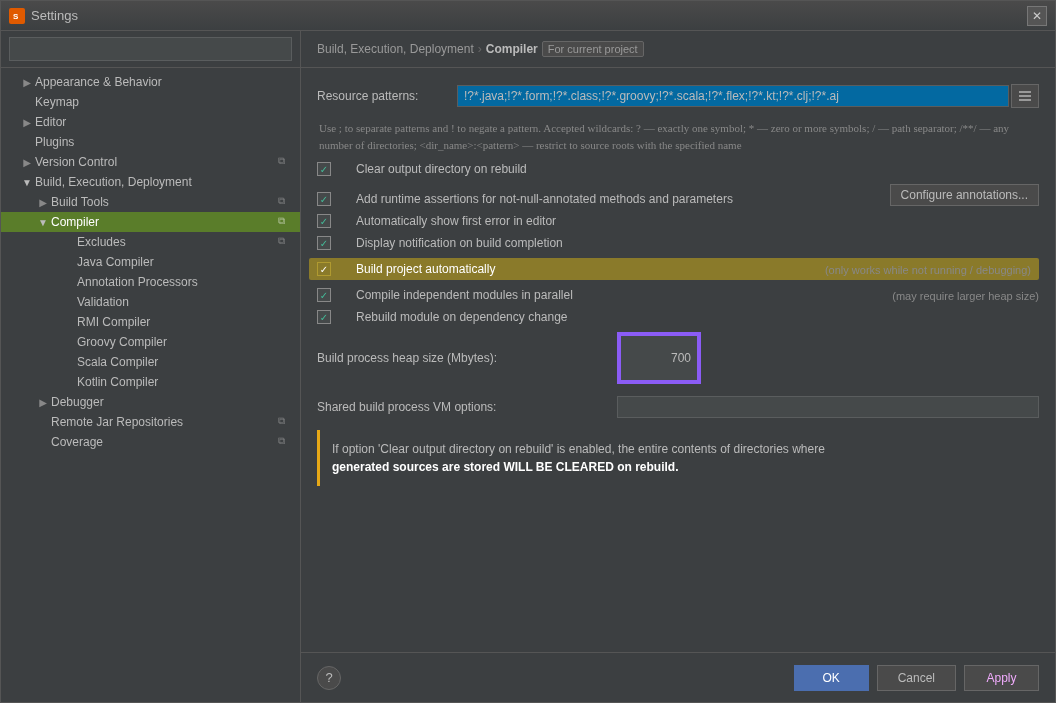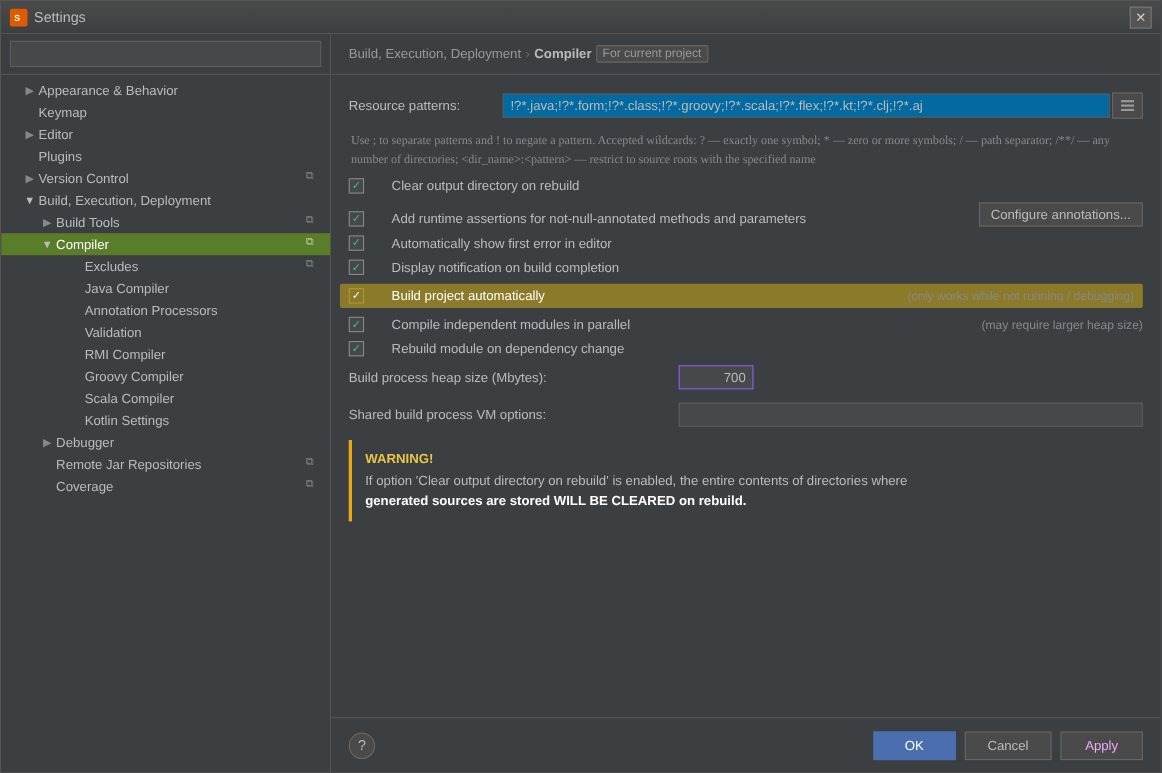--- a/index.html
+++ b/index.html
@@ -50,21 +50,21 @@
     .cb { width: 14px; height: 14px; border: 1px solid #888; background: #45494a; display: inline-flex; align-items: center; justify-content: center; flex-shrink: 0; }
     .cb.checked { background: #45494a; }
     .cb.checked::after { content: '✓'; color: #4b9; font-size: 10px; }
     .cb.checked-yellow { background: #8a7a2a; border-color: #b09a30; }
     .cb.checked-yellow::after { content: '✓'; color: #fff; font-size: 10px; }
     .cb-label { font-size: 12px; color: #bbbbbb; }
     .side-note { margin-left: auto; font-size: 11px; color: #888; white-space: nowrap; }
 
     .configure-btn { margin-left: auto; background: #4a4a4a; border: 1px solid #666; color: #bbbbbb; padding: 3px 10px; cursor: pointer; font-size: 12px; white-space: nowrap; }
 
-    .number-input { width: 68px; background: #45494a; border: 1px solid #8b5cf6; color: #bbbbbb; padding: 3px 6px; font-size: 12px; outline: none; text-align: right; }
+    .number-input { width: 84px; background: #45494a; border: 4px solid #8b5cf6; color: #bbbbbb; padding: 15px 6px; font-size: 12px; outline: none; text-align: right; }
     .vm-input { flex: 1; background: #45494a; border: 1px solid #5a5d5e; color: #bbbbbb; padding: 3px 6px; font-size: 12px; outline: none; height: 22px; }
 
     .warning-box { background: #3c3f41; border-left: 3px solid #e6a817; padding: 10px 12px; margin-top: 8px; }
     .warning-title { color: #e6c745; font-weight: bold; font-size: 12px; margin-bottom: 4px; }
     .warning-text { font-size: 12px; color: #bbbbbb; line-height: 1.5; }
     .warning-text strong { color: #ffffff; }
 
     .footer { height: 50px; background: #3c3f41; border-top: 1px solid #555; display: flex; align-items: center; justify-content: flex-end; padding: 0 16px; gap: 8px; }
     .footer-left { margin-right: auto; }
     .footer-btn { background: #4a4a4a; border: 1px solid #666; color: #bbbbbb; padding: 5px 20px; cursor: pointer; font-size: 12px; min-width: 75px; }
@@ -174,21 +174,21 @@
           <span class="tree-label">Groovy Compiler</span>
         </div>
 
         <div class="tree-item indent-3">
           <span class="tree-arrow" style="visibility:hidden">▶</span>
           <span class="tree-label">Scala Compiler</span>
         </div>
 
         <div class="tree-item indent-3">
           <span class="tree-arrow" style="visibility:hidden">▶</span>
-          <span class="tree-label">Kotlin Settings</span>
+          <span class="tree-label">Kotlin Compiler</span>
         </div>
 
         <div class="tree-item indent-2">
           <span class="tree-arrow">▶</span>
           <span class="tree-label">Debugger</span>
         </div>
 
         <div class="tree-item indent-2">
           <span class="tree-arrow" style="visibility:hidden">▶</span>
           <span class="tree-label">Remote Jar Repositories</span>
@@ -272,21 +272,20 @@
           <input class="number-input" type="text" value="700" style="">
         </div>
 
         <div class="field-row">
           <span class="field-label" style="min-width:300px">Shared build process VM options:</span>
           <input class="vm-input" type="text" style="">
         </div>
 
 
         <div class="warning-box">
-          <div class="warning-title">WARNING!</div>
           <div class="warning-text">
             <span>If option 'Clear output directory on rebuild' is enabled, the entire contents of directories where</span><br>
             <strong>generated sources are stored WILL BE CLEARED on rebuild.</strong>
           </div>
         </div>
 
       </div>
 
       <div class="footer">
         <div class="footer-left">

